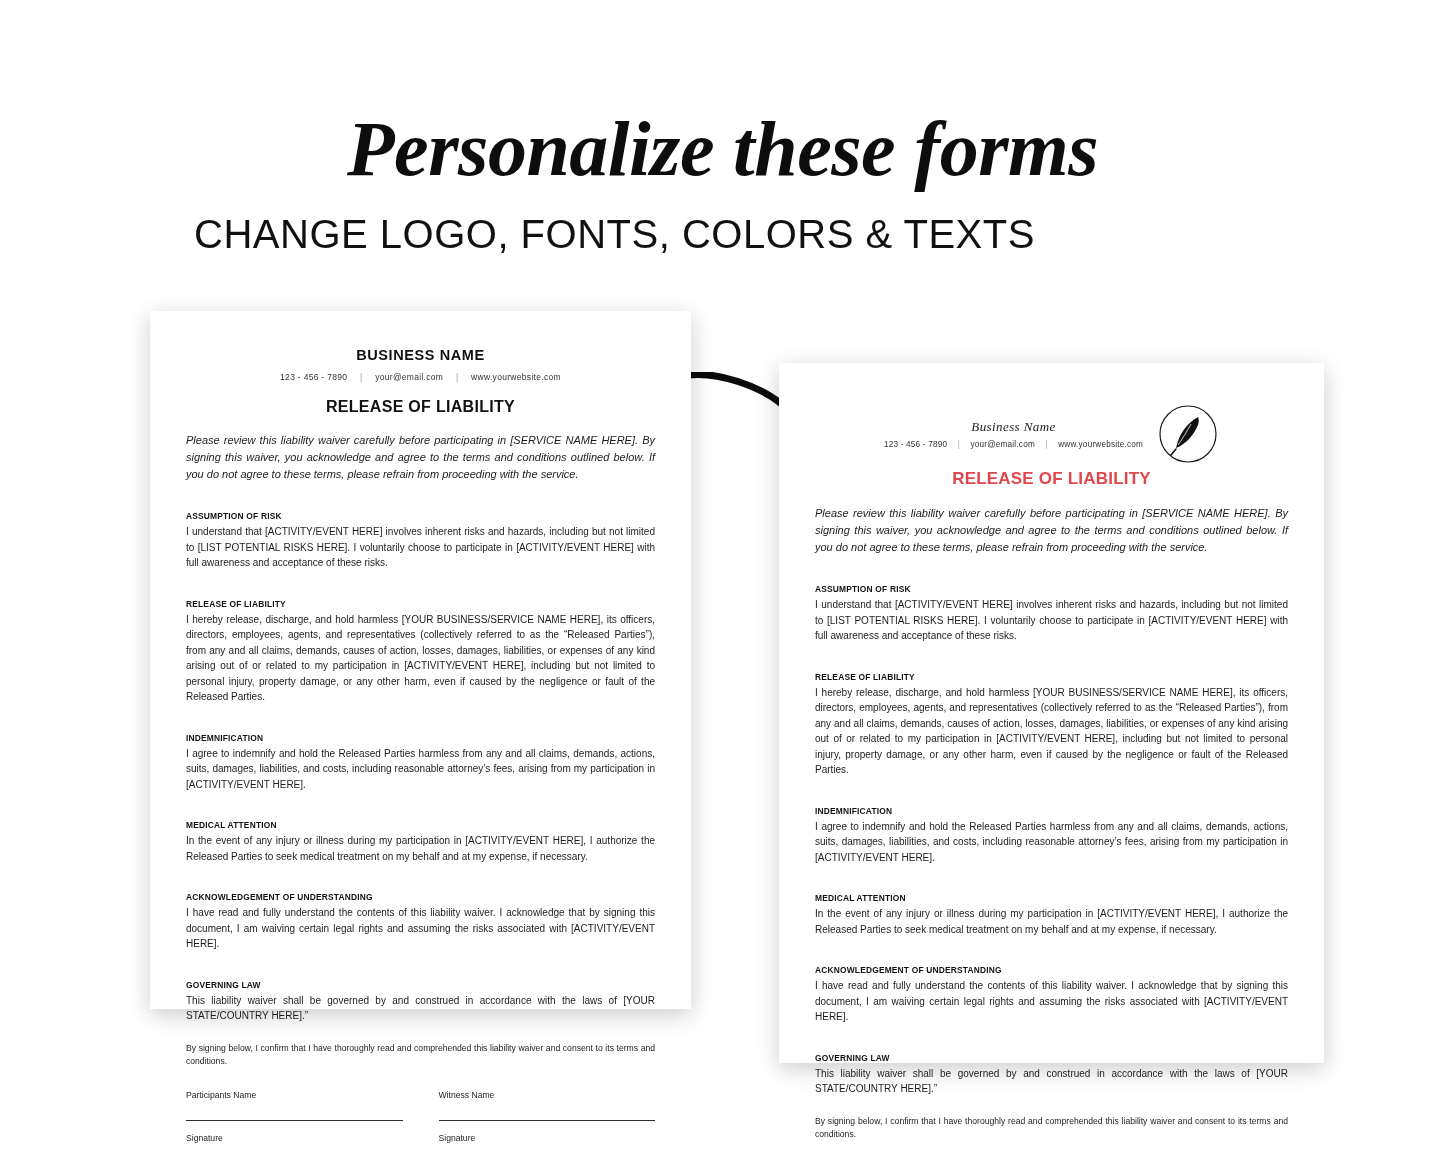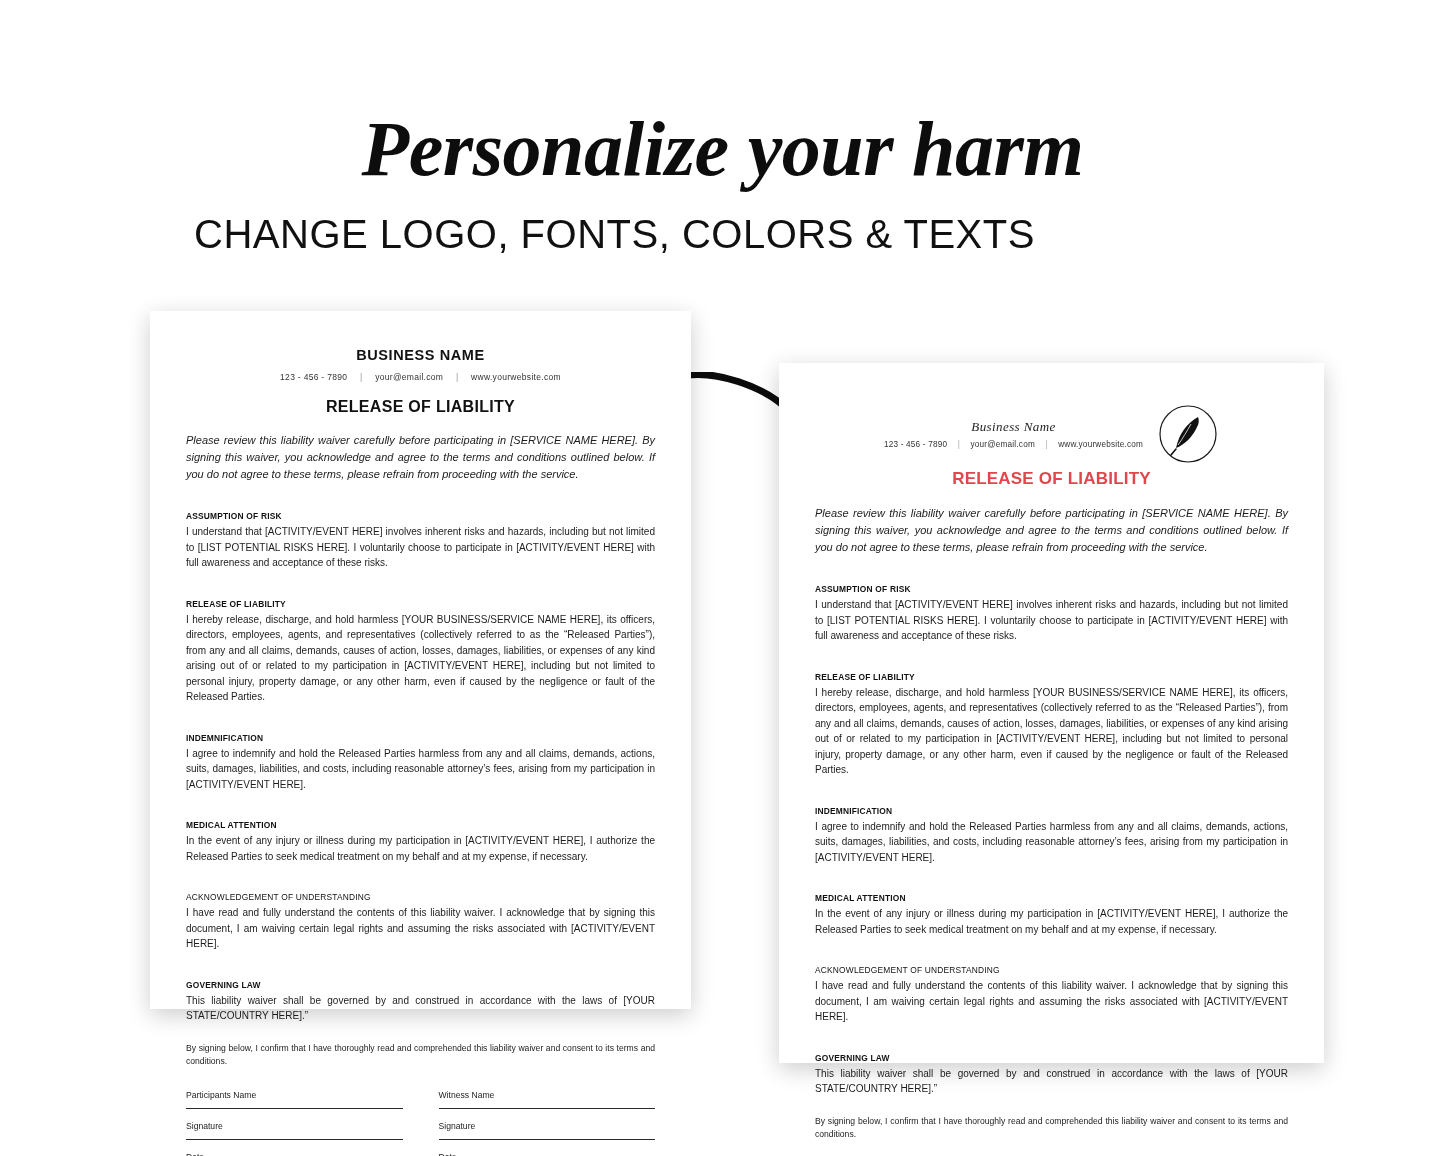--- a/index.html
+++ b/index.html
@@ -169,21 +169,21 @@
   }
   .sec-title {
     font-size: 8.4px;
     font-weight: 700;
     letter-spacing: 0.2px;
     color: #111;
     margin-bottom: 3px;
     margin-top: 28px;
   }
   .sec-title-thin {
-    font-weight: 400;
+    font-weight: 700;
   }
   .sec-body {
     font-size: 10px;
     line-height: 1.55;
     text-align: justify;
     color: #1c1c1c;
     margin-bottom: 14px;
   }
   .closing {
     font-size: 8.6px;
@@ -199,29 +199,29 @@
     display: flex;
     gap: 36px;
     margin-top: 6px;
   }
   .sig-col {
     flex: 1 1 0;
   }
   .sig-field {
     font-size: 8.6px;
     color: #1c1c1c;
-    padding-bottom: 8px;
+    padding-bottom: 20px;
     border-bottom: 1px solid #2b2b2b;
     margin-bottom: 12px;
   }
 </style>
 </head>
 <body>
 
-<div class="headline">Personalize your harm</div>
+<div class="headline">Personalize these forms</div>
 <div class="subhead">CHANGE LOGO, FONTS, COLORS &amp; TEXTS</div>
 
 <svg class="arrow" viewBox="0 0 140 70" xmlns="http://www.w3.org/2000/svg">
   <path d="M2 6 C 40 -6, 96 16, 118 40" stroke="#0b0b0b" stroke-width="7" fill="none" stroke-linecap="round"></path>
   <path d="M138 48 L106 30 L112 52 Z" fill="#0b0b0b"></path>
 </svg>
 
 <div class="page page-left">
   <div class="doc-inner">
     <div class="biz-name-plain">BUSINESS NAME</div>

